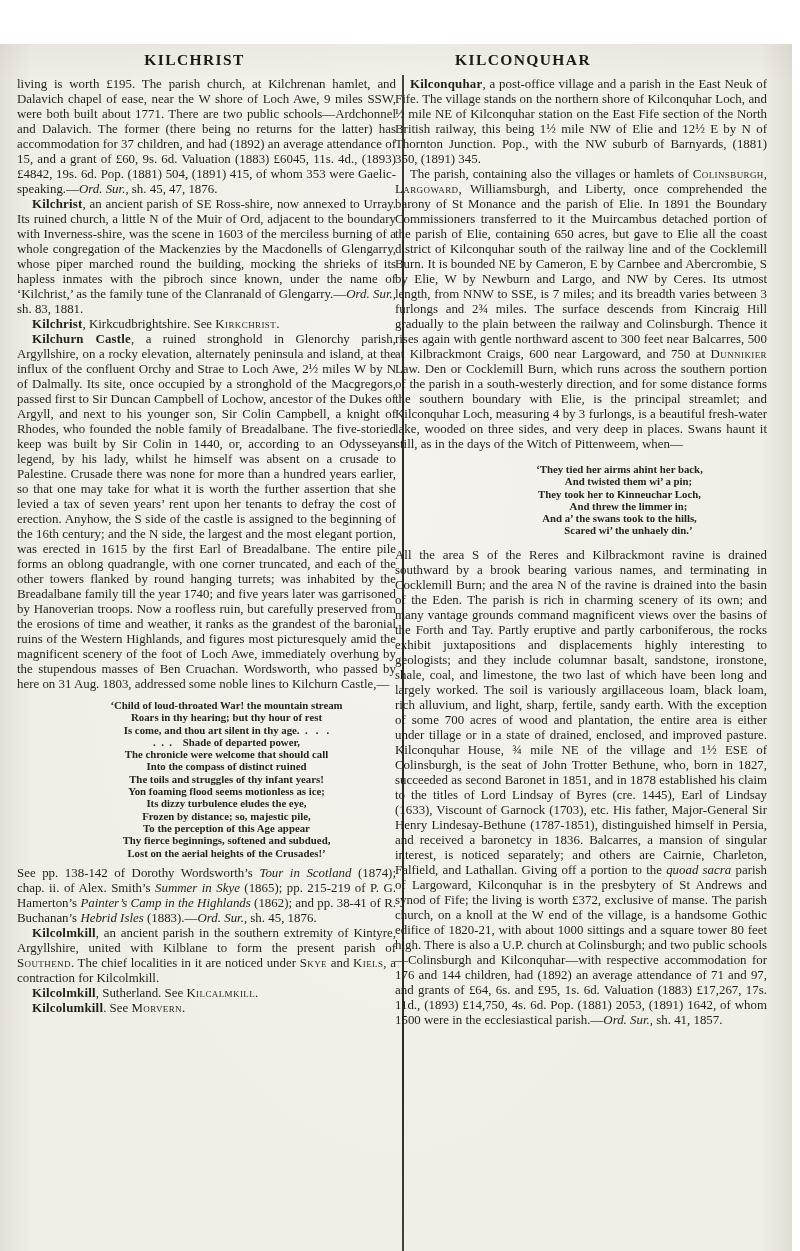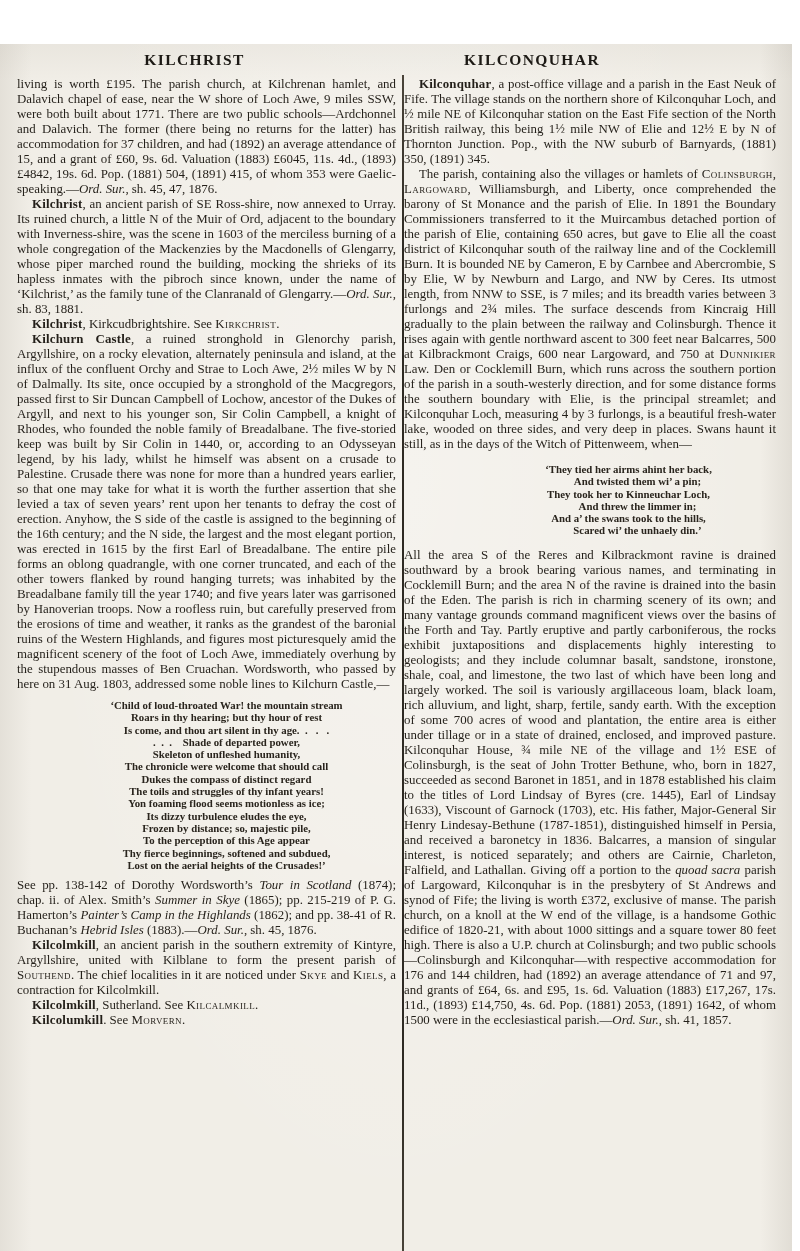--- a/index.html
+++ b/index.html
@@ -15,21 +15,21 @@
     font-family:Liberation Serif, serif;
     color:#231f19;
     margin-top:44px;
   }
   .col{
     position:absolute;top:5px;
     font-size:12.9px;line-height:15px;
     text-align:justify;
   }
   .col.left{left:17px;width:379px;}
-  .col.right{left:404px;width:372px;}
+  .col.right{left:395px;width:372px;}
   .colhead{
     font-weight:bold;font-size:15.5px;letter-spacing:1.4px;
     line-height:20px;margin:1px 0 7px 0;text-align:center;
     text-indent:0;color:#1d1a15;
   }
   .col.left .colhead{padding-right:24px;}
   .col.right .colhead{padding-right:116px;}
   .para{margin:0;text-indent:0;}
   .para.ind{text-indent:15px;}
   .sc{font-variant:small-caps;letter-spacing:0.4px;}
@@ -62,23 +62,22 @@
     <div>
         <p class="para">living is worth £195.  The parish church, at Kilchrenan hamlet, and Dalavich chapel of ease, near the W shore of Loch Awe, 9 miles SSW, were both built about 1771. There are two public schools—Ardchonnel and Dalavich. The former (there being no returns for the latter) has accommodation for 37 children, and had (1892) an average attendance of 15, and a grant of £60, 9s. 6d. Valuation (1883) £6045, 11s. 4d., (1893) £4842, 19s. 6d. Pop. (1881) 504, (1891) 415, of whom 353 were Gaelic-speaking.—<i>Ord. Sur.</i>, sh. 45, 47, 1876.</p>
         <p class="para ind"><b>Kilchrist</b>, an ancient parish of SE Ross-shire, now annexed to Urray.  Its ruined church, a little N of the Muir of Ord, adjacent to the boundary with Inverness-shire, was the scene in 1603 of the merciless burning of a whole congregation of the Mackenzies by the Macdonells of Glengarry, whose piper marched round the building, mocking the shrieks of its hapless inmates with the pibroch since known, under the name of ‘Kilchrist,’ as the family tune of the Clanranald of Glengarry.—<i>Ord. Sur.</i>, sh. 83, 1881.</p>
         <p class="para ind"><b>Kilchrist</b>, Kirkcudbrightshire.  See <span class="sc">Kirkchrist</span>.</p>
         <p class="para ind"><b>Kilchurn Castle</b>, a ruined stronghold in Glenorchy parish, Argyllshire, on a rocky elevation, alternately peninsula and island, at the influx of the confluent Orchy and Strae to Loch Awe, 2½ miles W by N of Dalmally.  Its site, once occupied by a stronghold of the Macgregors, passed first to Sir Duncan Campbell of Lochow, ancestor of the Dukes of Argyll, and next to his younger son, Sir Colin Campbell, a knight of Rhodes, who founded the noble family of Breadalbane. The five-storied keep was built by Sir Colin in 1440, or, according to an Odysseyan legend, by his lady, whilst he himself was absent on a crusade to Palestine. Crusade there was none for more than a hundred years earlier, so that one may take for what it is worth the further assertion that she levied a tax of seven years’ rent upon her tenants to defray the cost of erection. Anyhow, the S side of the castle is assigned to the beginning of the 16th century; and the N side, the largest and the most elegant portion, was erected in 1615 by the first Earl of Breadalbane.  The entire pile forms an oblong quadrangle, with one corner truncated, and each of the other towers flanked by round hanging turrets; was inhabited by the Breadalbane family till the year 1740; and five years later was garrisoned by Hanoverian troops.  Now a roofless ruin, but carefully preserved from the erosions of time and weather, it ranks as the grandest of the baronial ruins of the Western Highlands, and figures most picturesquely amid the magnificent scenery of the foot of Loch Awe, immediately overhung by the stupendous masses of Ben Cruachan. Wordsworth, who passed by here on 31 Aug. 1803, addressed some noble lines to Kilchurn Castle,—</p>
         <div class="poem">
           <div class="pline">‘Child of loud-throated War! the mountain stream</div>
           <div class="pline">Roars in thy hearing; but thy hour of rest</div>
           <div class="pline">Is come, and thou art silent in thy age.&nbsp;&nbsp;.&nbsp;&nbsp;&nbsp;.&nbsp;&nbsp;&nbsp;.</div>
           <div class="pline">.&nbsp;&nbsp;.&nbsp;&nbsp;.&nbsp;&nbsp;&nbsp;&nbsp;Shade of departed power,</div>
-          <div class="pline">Skeleton of unfleshed humanity,</div>
           <div class="pline">The chronicle were welcome that should call</div>
-          <div class="pline">Dukes the compass of distinct regard</div>
+          <div class="pline">Into the compass of distinct ruined</div>
           <div class="pline">The toils and struggles of thy infant years!</div>
           <div class="pline">Yon foaming flood seems motionless as ice;</div>
           <div class="pline">Its dizzy turbulence eludes the eye,</div>
           <div class="pline">Frozen by distance; so, majestic pile,</div>
           <div class="pline">To the perception of this Age appear</div>
           <div class="pline">Thy fierce beginnings, softened and subdued,</div>
           <div class="pline">Lost on the aerial heights of the Crusades!’</div>
         </div>
         <p class="para">See pp. 138-142 of Dorothy Wordsworth’s <i>Tour in Scotland</i> (1874); chap. ii. of Alex. Smith’s <i>Summer in Skye</i> (1865); pp. 215-219 of P. G. Hamerton’s <i>Painter’s Camp in the Highlands</i> (1862); and pp. 38-41 of R. Buchanan’s <i>Hebrid Isles</i> (1883).—<i>Ord. Sur.</i>, sh. 45, 1876.</p>
         <p class="para ind"><b>Kilcolmkill</b>, an ancient parish in the southern extremity of Kintyre, Argyllshire, united with Kilblane to form the present parish of <span class="sc">Southend</span>.  The chief localities in it are noticed under <span class="sc">Skye</span> and <span class="sc">Kiels</span>, a contraction for Kilcolmkill.</p>

